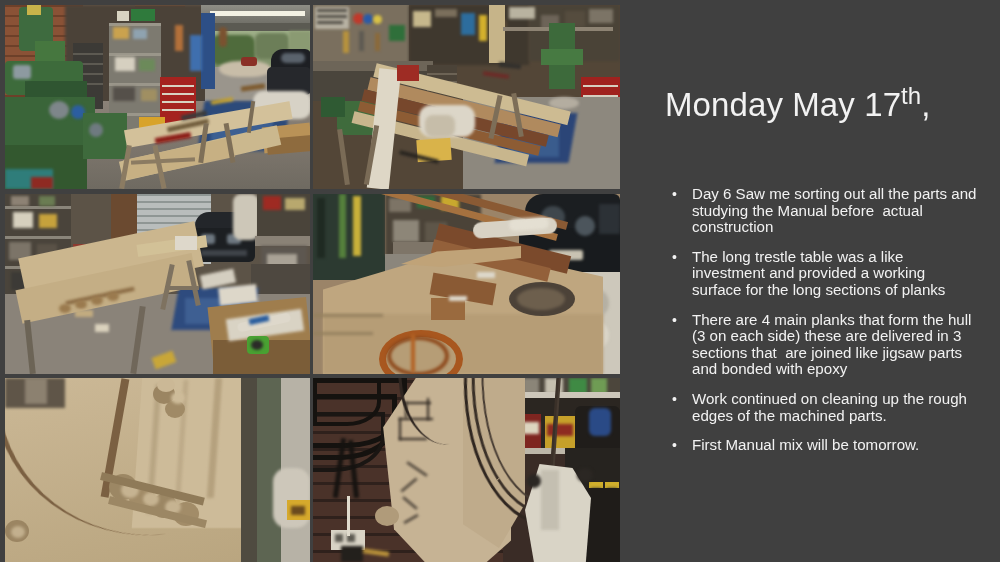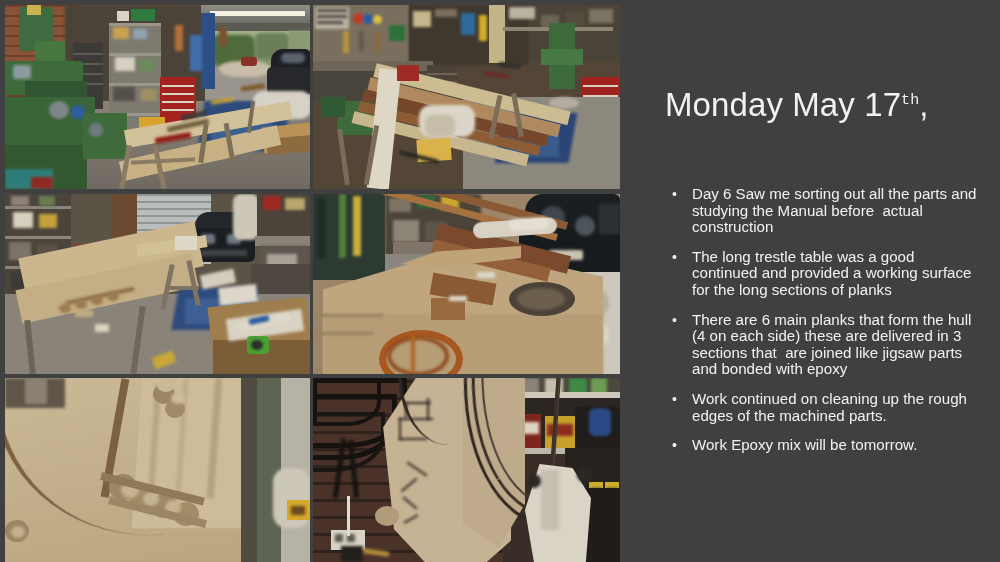--- a/index.html
+++ b/index.html
@@ -25,21 +25,21 @@
   .blur1{filter:blur(0.6px);}
   .blur2{filter:blur(1.4px);}
 
   
   #text-panel{position:absolute;left:622px;top:0;width:378px;height:562px;background:#404040;}
   #slide-title{
     position:absolute;left:43px;top:45px;width:320px;
     color:#f2f2f2;font-size:33px;line-height:40px;font-weight:normal;
     letter-spacing:0.1px;
   }
-  #slide-title sup{font-size:15px;vertical-align:super;line-height:0;font-family:Liberation Mono, monospace;}
+  #slide-title sup{font-size:24px;vertical-align:super;line-height:0;}
   #bullet-list{position:absolute;left:43px;top:186px;width:312px;}
   .bullet{position:relative;padding-left:27px;margin-bottom:13px;color:#f2f2f2;
           font-size:15.1px;line-height:16.6px;}
   .bullet .dot{position:absolute;left:7px;top:0px;font-size:14px;line-height:16.6px;color:#f2f2f2;}
   .bullet .txt{display:block;white-space:pre-wrap;}
 </style>
 </head>
 <body>
 
 <div id="slide">
@@ -525,30 +525,30 @@
       <span>Monday May 17</span><sup>th</sup><span>,</span><br>
     </div>
 
     <div id="bullet-list">
       <div class="bullet">
         <span class="dot">•</span>
         <span class="txt">Day 6 Saw me sorting out all the parts and studying the Manual before  actual construction</span>
       </div>
       <div class="bullet">
         <span class="dot">•</span>
-        <span class="txt">The long trestle table was a good continued and provided a working surface for the long sections of planks</span>
+        <span class="txt">The long trestle table was a like investment and provided a working surface for the long sections of planks</span>
       </div>
       <div class="bullet">
         <span class="dot">•</span>
-        <span class="txt">There are 6 main planks that form the hull (4 on each side) these are delivered in 3 sections that  are joined like jigsaw parts and bonded with epoxy</span>
+        <span class="txt">There are 4 main planks that form the hull (3 on each side) these are delivered in 3 sections that  are joined like jigsaw parts and bonded with epoxy</span>
       </div>
       <div class="bullet">
         <span class="dot">•</span>
         <span class="txt">Work continued on cleaning up the rough edges of the machined parts.</span>
       </div>
       <div class="bullet">
         <span class="dot">•</span>
-        <span class="txt">Work Epoxy mix will be tomorrow.</span>
+        <span class="txt">First Manual mix will be tomorrow.</span>
       </div>
     </div>
 
   </div>
 </div>
 
 </body></html>

